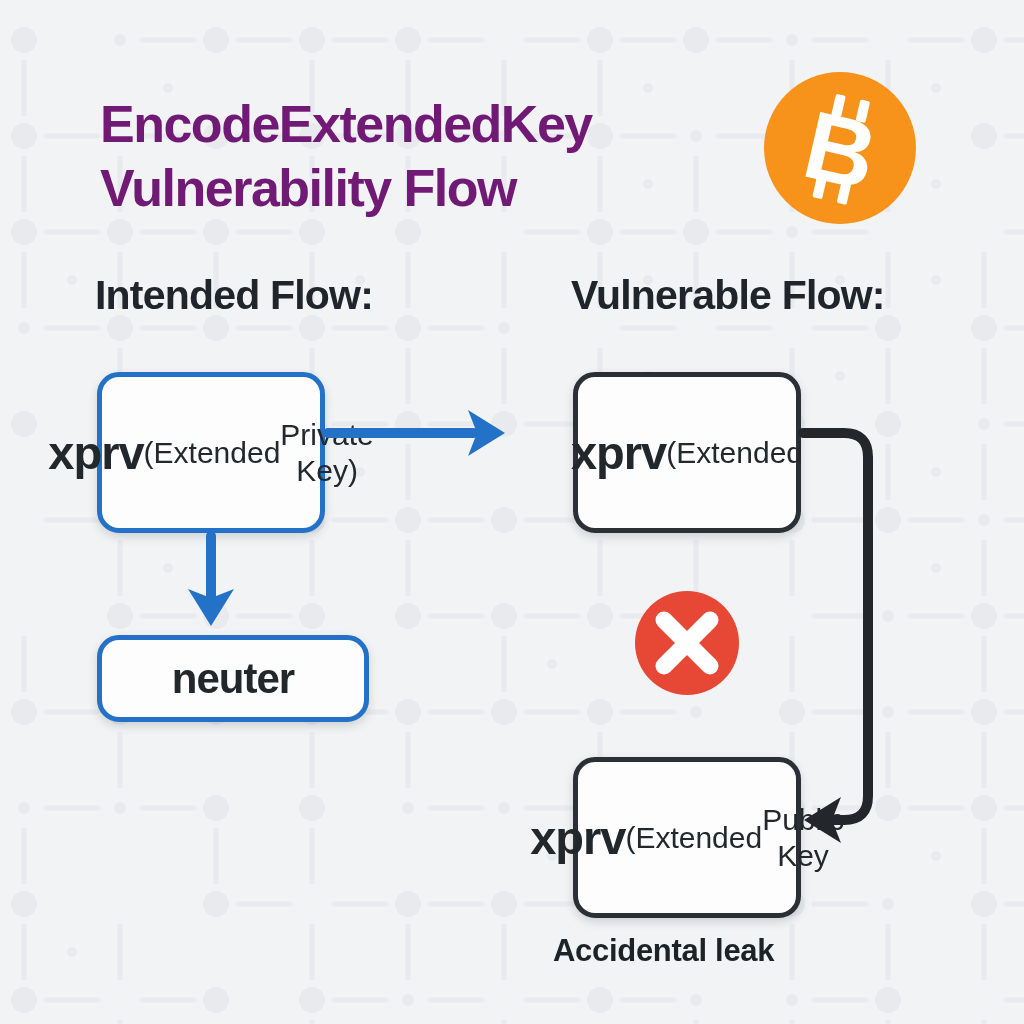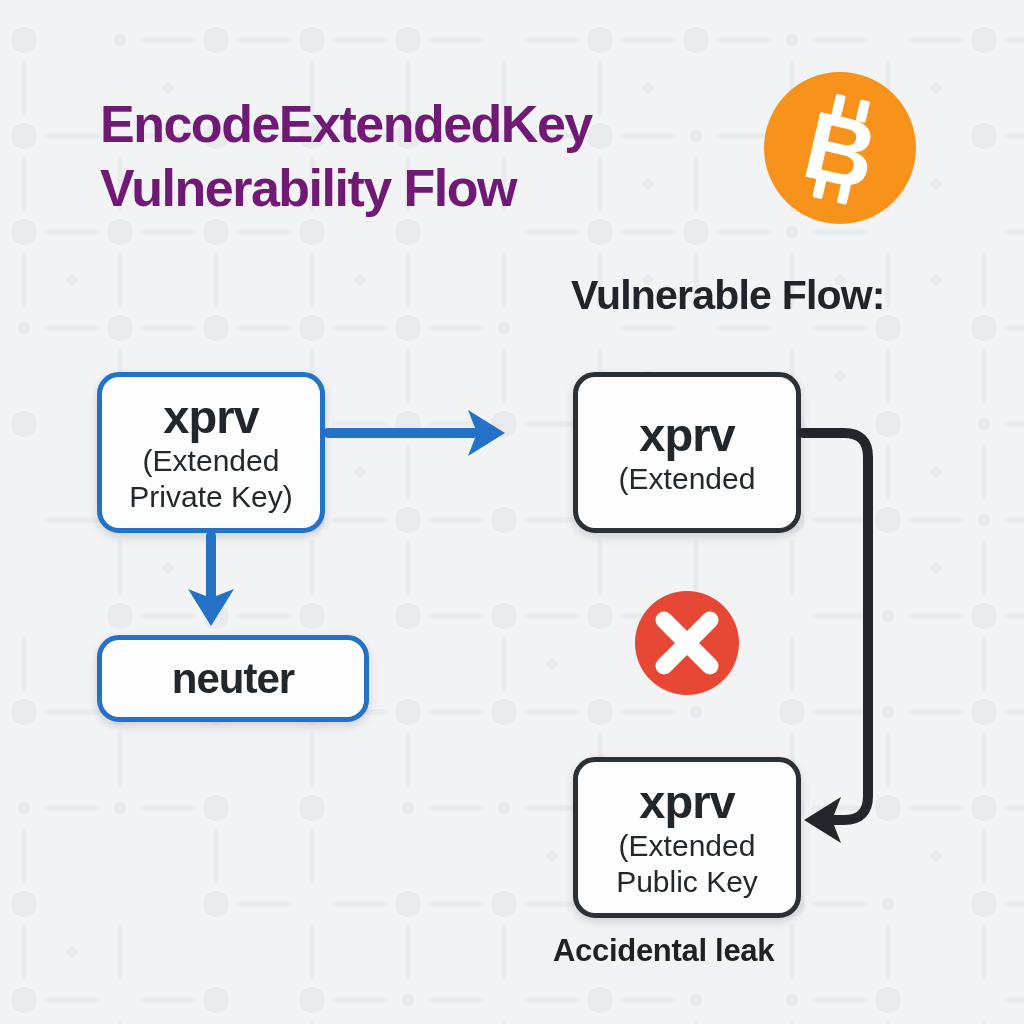--- a/index.html
+++ b/index.html
@@ -39,21 +39,21 @@
     white-space: nowrap;
   }
   #heading-intended { left: 95px; }
   #heading-vulnerable { left: 571px; }
 
   .node {
     position: absolute;
     background: #fdfdfe;
     border-radius: 22px;
     display: flex;
-    flex-direction: column;
+    flex-direction: row;
     align-items: center;
     justify-content: center;
     text-align: center;
     box-shadow: 0 4px 10px rgba(25, 35, 50, 0.16);
   }
   .node.blue { border: 5px solid #2472c8; }
   .node.dark { border: 5px solid #2b3036; }
 
   #node-xprv-private { left: 97px;  top: 372px; width: 228px; height: 161px; }
   #node-neuter       { left: 97px;  top: 635px; width: 272px; height: 87px;  }
@@ -459,20 +459,21 @@
       <circle cx="984" cy="1096" r="6" fill="#e8eaed"></circle>
       <line x1="1006" y1="1096" x2="1058" y2="1096" stroke="#e8eaed" stroke-width="5" stroke-linecap="round"></line>
       <line x1="984" y1="1118" x2="984" y2="1170" stroke="#e8eaed" stroke-width="5" stroke-linecap="round"></line>
     </svg>
 
   <div class="title">
     <div>EncodeExtendedKey</div>
     <div>Vulnerability Flow</div>
   </div>
 
+  <div class="flow-heading" id="heading-intended">Intended Flow:</div>
   <div class="flow-heading" id="heading-vulnerable">Vulnerable Flow:</div>
 
   <div class="node blue" id="node-xprv-private">
     <div class="keyword">xprv</div>
     <div class="desc-line">(Extended</div>
     <div class="desc-line">Private Key)</div>
   </div>
 
   <div class="node blue" id="node-neuter">
     <div class="keyword">neuter</div>

